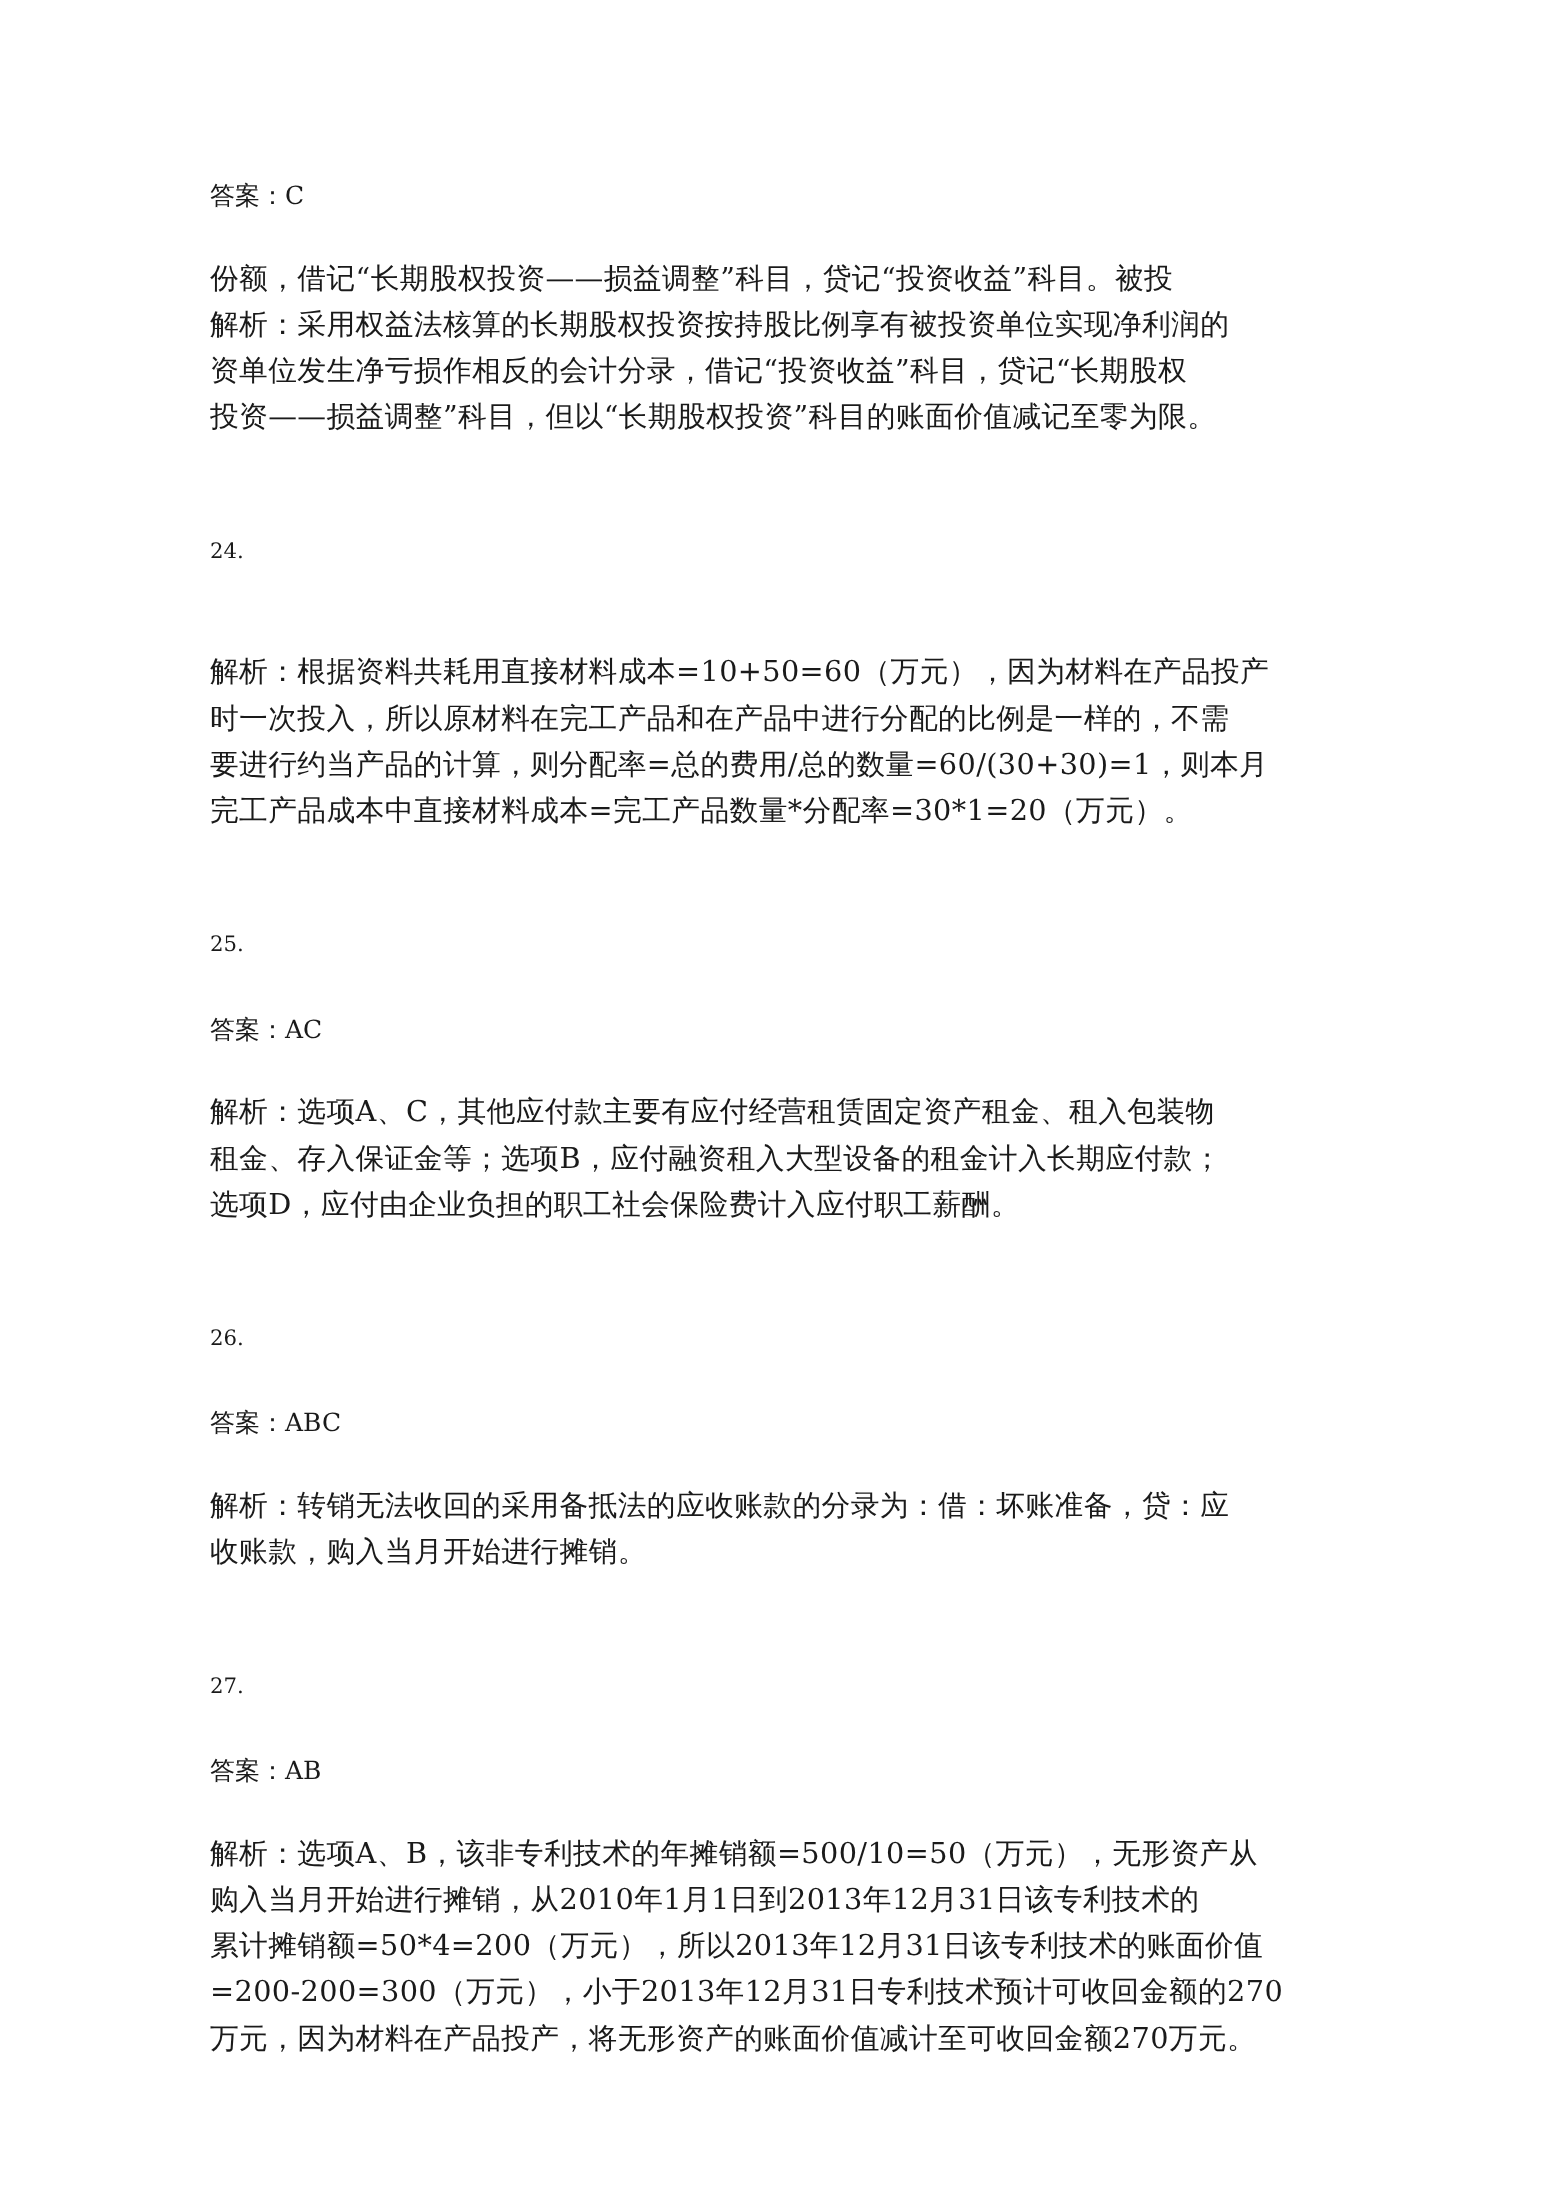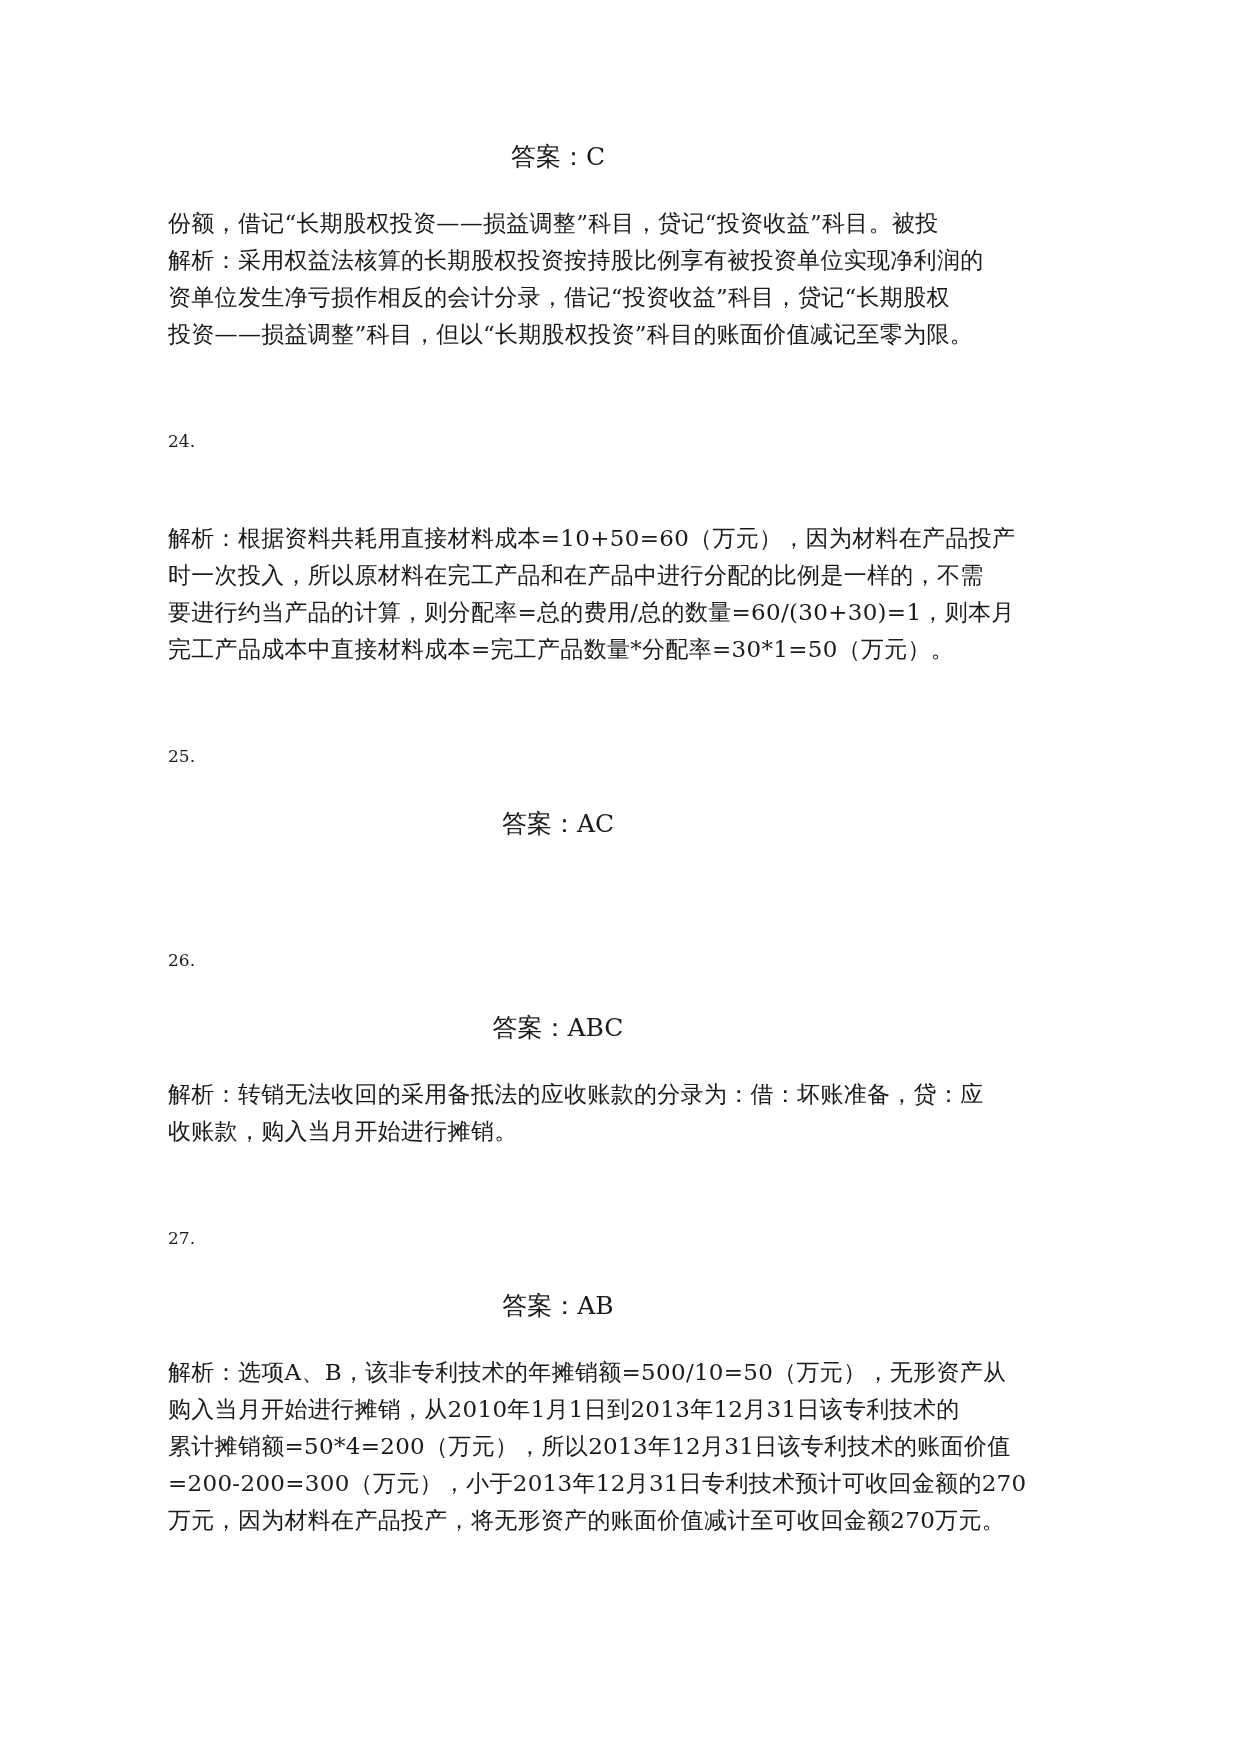--- a/index.html
+++ b/index.html
@@ -1,21 +1,21 @@
 <!DOCTYPE html>
 <html><head>
   <meta charset="utf-8">
   <style>
     html, body { margin: 0; padding: 0; background: #ffffff; }
     body { width: 1240px; height: 1754px; position: relative; overflow: hidden;
            font-family: "DejaVu Serif", "Liberation Serif", serif; color: #1a1a1a; }
     .page { position: absolute; left: 168px; top: 138px; width: 780px; }
     .line { font-size: 23px; line-height: 37px; white-space: nowrap; letter-spacing: 0.3px; }
     .qnum { font-size: 17px; line-height: 37px; }
-    .answer { font-size: 25px; line-height: 37px; text-align: center; }
+    .answer { font-size: 20px; line-height: 37px; }
     .analysis { font-size: 23px; line-height: 37px; text-align: justify; }
     .gap-sm { height: 30px; }
     .gap-lg { height: 70px; }
   </style>
 </head>
 <body>
 
 <div class="page">
 
   <div>
@@ -32,31 +32,36 @@
   <div class="gap-lg"></div>
 
   <div>
     <div class="qnum">24.</div>
     <div class="gap-sm"></div>
     <div class="gap-sm"></div>
     <div class="analysis">
       <div class="line">解析：根据资料共耗用直接材料成本=10+50=60（万元），因为材料在产品投产</div>
       <div class="line">时一次投入，所以原材料在完工产品和在产品中进行分配的比例是一样的，不需</div>
       <div class="line">要进行约当产品的计算，则分配率=总的费用/总的数量=60/(30+30)=1，则本月</div>
-      <div class="line">完工产品成本中直接材料成本=完工产品数量*分配率=30*1=50（万元）。</div>
+      <div class="line">完工产品成本中直接材料成本=完工产品数量*分配率=30*1=20（万元）。</div>
     </div>
   </div>
 
   <div class="gap-lg"></div>
 
   <div>
     <div class="qnum">25.</div>
     <div class="gap-sm"></div>
     <div class="answer">答案：AC</div>
     <div class="gap-sm"></div>
+    <div class="analysis">
+      <div class="line">解析：选项A、C，其他应付款主要有应付经营租赁固定资产租金、租入包装物</div>
+      <div class="line">租金、存入保证金等；选项B，应付融资租入大型设备的租金计入长期应付款；</div>
+      <div class="line">选项D，应付由企业负担的职工社会保险费计入应付职工薪酬。</div>
+    </div>
   </div>
 
   <div class="gap-lg"></div>
 
   <div>
     <div class="qnum">26.</div>
     <div class="gap-sm"></div>
     <div class="answer">答案：ABC</div>
     <div class="gap-sm"></div>
     <div class="analysis">

